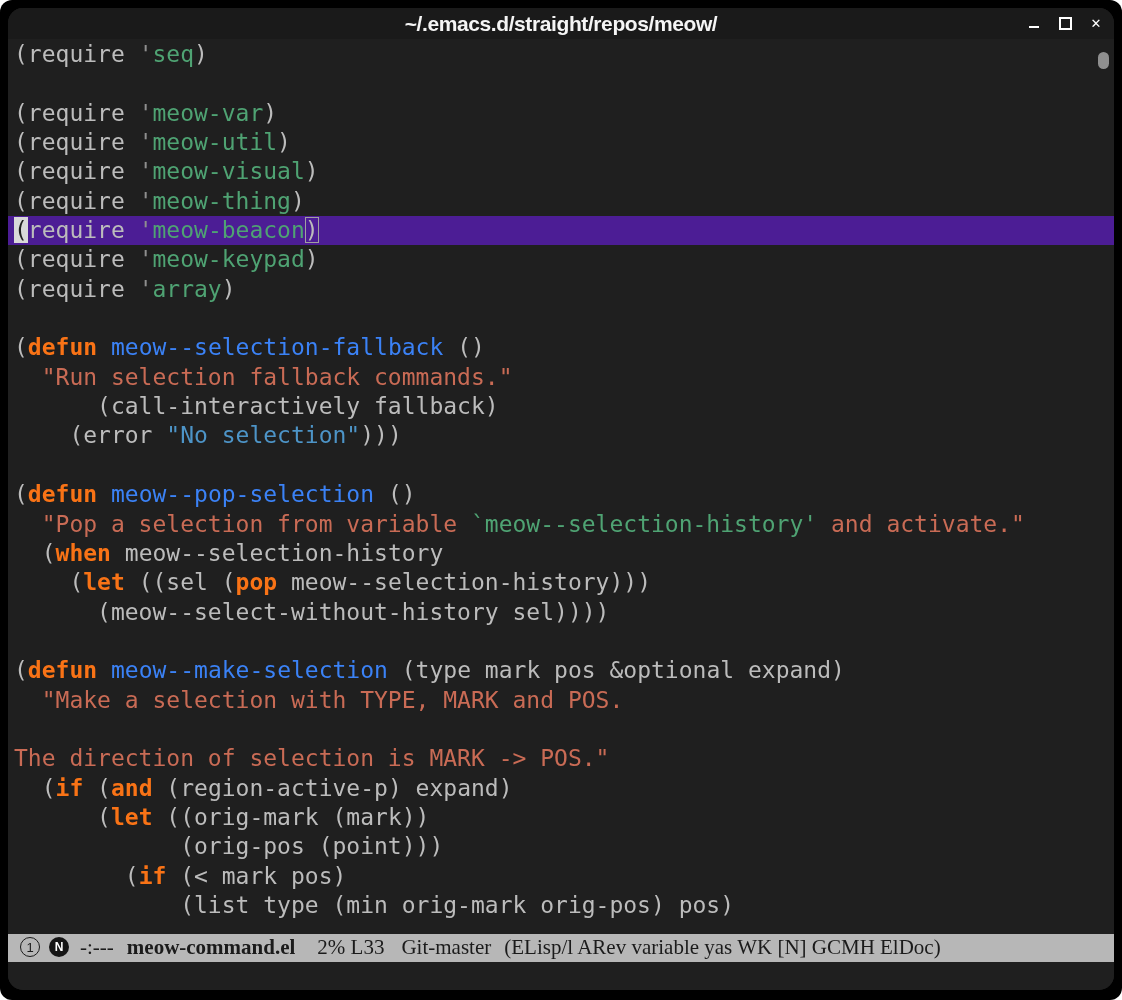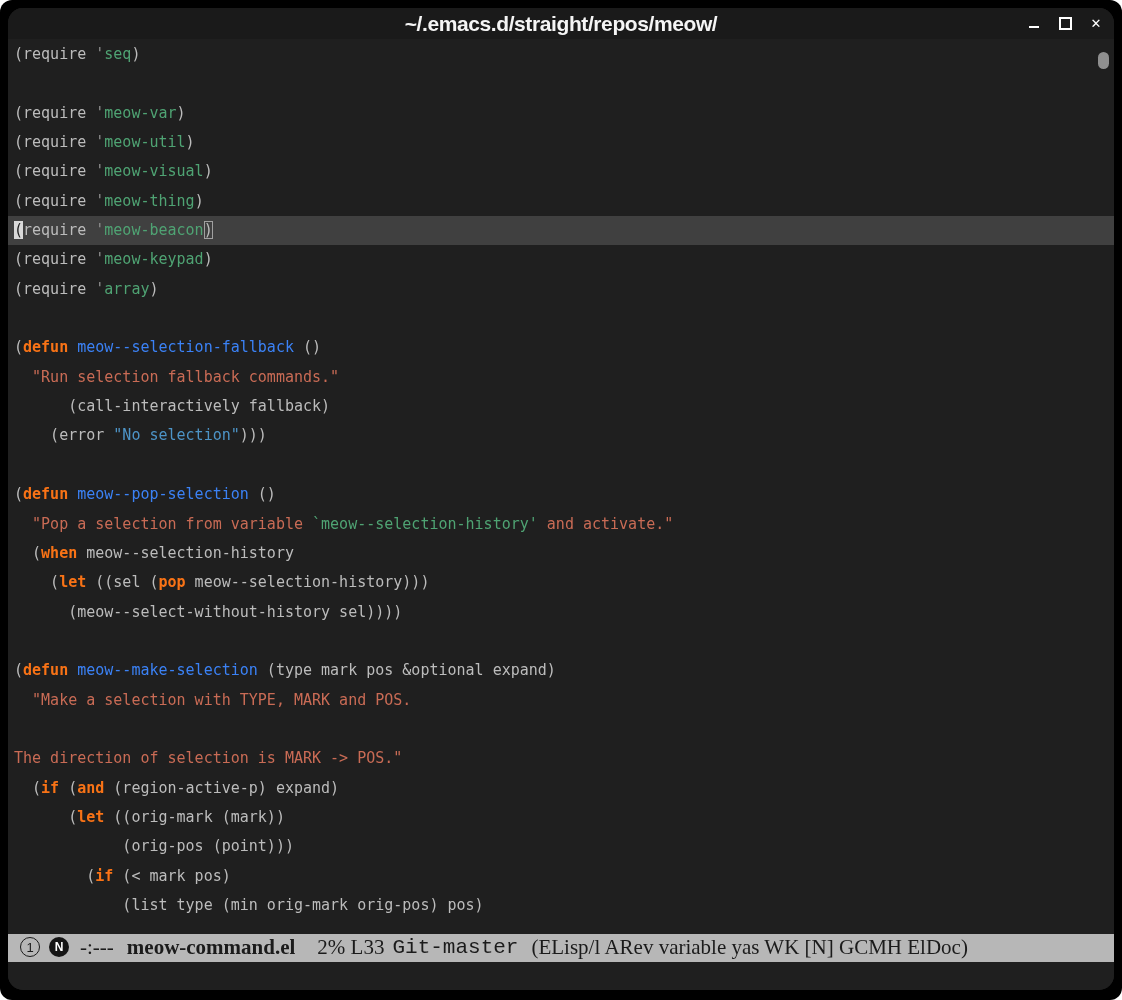--- a/index.html
+++ b/index.html
@@ -12,23 +12,23 @@
   .titlebar{flex:0 0 31px;height:31px;background:#1a1a1a;position:relative;display:flex;align-items:center;justify-content:center;}
   .title{color:#f5f5f5;font-family:"Liberation Sans",sans-serif;font-weight:bold;font-size:21px;letter-spacing:-0.4px;}
   .controls{position:absolute;right:10px;top:0;height:100%;display:flex;align-items:center;gap:15px;}
   .ctl{width:16px;height:16px;display:flex;align-items:center;justify-content:center;color:#fff;}
   .minbar{width:10px;height:2px;background:#fff;margin-top:7px;}
   .maxbox{width:9px;height:9px;border:2px solid #fff;}
   .close{font-family:"DejaVu Sans",sans-serif;font-size:13px;font-weight:bold;}
 
   
   .editor{flex:1 1 auto;position:relative;overflow:hidden;padding:1px 0 0 6px;
-          font-size:15px;line-height:29.35px;color:#bcbcbc;}
+          font-size:23px;line-height:29.35px;color:#bcbcbc;}
   .line{white-space:pre;height:29.35px;}
-  .line.hl{background:#404040;margin-left:-6px;padding-left:6px;}
+  .line.hl{background:#4c1d95;margin-left:-6px;padding-left:6px;}
   .fg{color:#bcbcbc;}
   .kw{color:#f97316;font-weight:bold;}
   .fn{color:#3b82f6;}
   .doc{color:#c96b55;}
   .const{color:#4fa373;}
   .quote{color:#8f8f8f;}
   .str{color:#4d94c7;}
   .cursor{background:#d9d9d9;color:#1f1f1f;}
   .match{box-shadow:inset 0 0 0 1px #a0a0a0;}
   .scroll-thumb{position:absolute;right:5px;top:13px;width:11px;height:17px;border-radius:6px;background:#8f8f8f;}
@@ -38,21 +38,21 @@
             font-family:"Liberation Serif",serif;font-size:21px;padding:0 10px 2px 12px;white-space:nowrap;}
   .winum-circle{box-sizing:border-box;width:20px;height:20px;border:1.5px solid #1b1b1b;border-radius:50%;
             display:flex;align-items:center;justify-content:center;font-size:13px;
             font-family:"Liberation Sans",sans-serif;flex:0 0 auto;}
   .meow-state{width:20px;height:20px;background:#151515;color:#fff;border-radius:50%;
             display:flex;align-items:center;justify-content:center;font-size:12px;font-weight:bold;
             font-family:"Liberation Sans",sans-serif;margin-left:9px;flex:0 0 auto;}
   .ml-status{margin-left:11px;}
   .ml-buffer{margin-left:13px;font-weight:bold;}
   .ml-pos{margin-left:22px;}
-  .ml-vc{margin-left:8px;font-family:Liberation Mono, monospace;}
+  .ml-vc{margin-left:17px;}
   .ml-modes{margin-left:13px;}
 
   
   .echo{flex:0 0 28px;background:#1f1f1f;}
 </style>
 </head>
 <body>
 
 <div class="screen">
   <div class="window">

